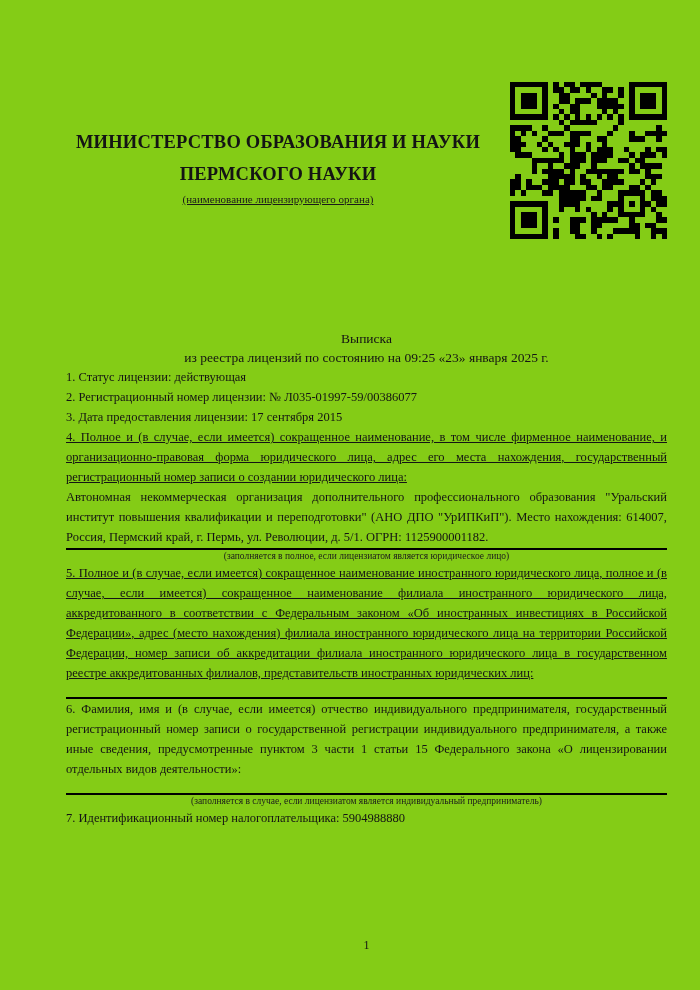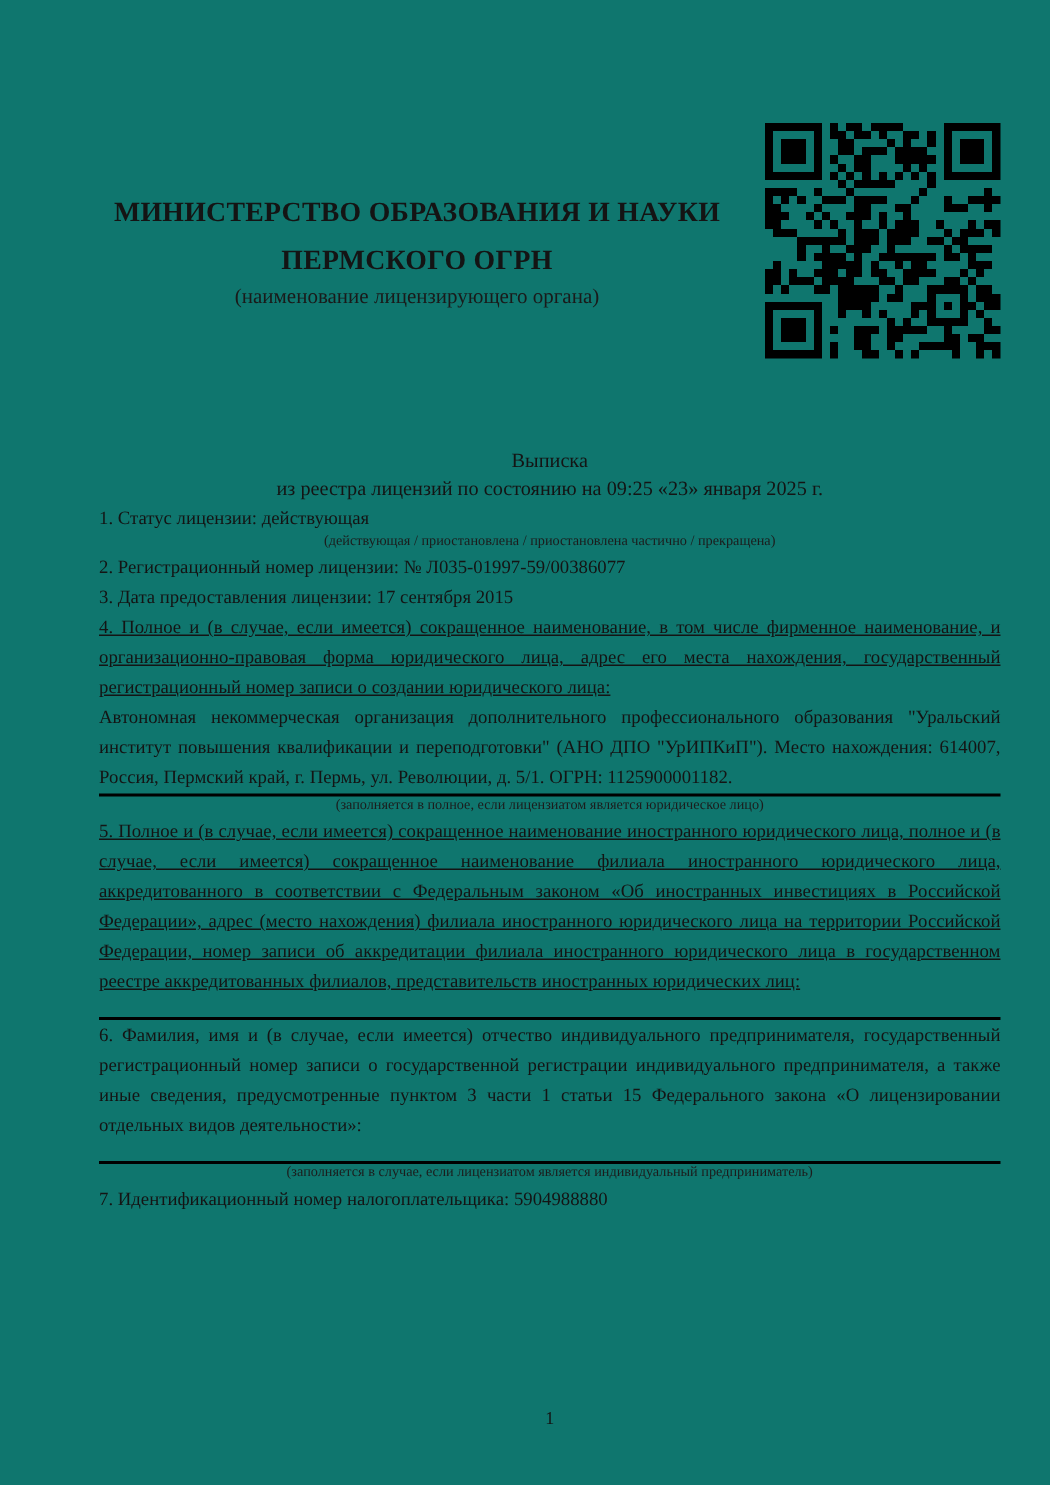--- a/index.html
+++ b/index.html
@@ -1,28 +1,28 @@
 <!DOCTYPE html>
 <html lang="ru"><head>
 <meta charset="utf-8">
 <style>
   html,body { margin:0; padding:0; background:#ffffff; }
   .page {
     width:700px; height:990px; position:relative; box-sizing:border-box;
-    padding:82px 33px 0 66px; background:#0f766e; overflow:hidden;
+    padding:82px 33px 0 66px; background:#84cc16; overflow:hidden;
     font-family:"Liberation Serif","DejaVu Serif",serif;
     font-size:12.5px; line-height:20px; color:#141414;
   }
   .header { display:flex; justify-content:space-between; align-items:flex-start; }
   .ministry { width:424px; text-align:center; padding-top:44px; }
   .ministry-name { font-size:18.5px; font-weight:700; line-height:32px; letter-spacing:.2px; }
-  .ministry-note { font-size:14px; line-height:12px; margin-top:3px; color:#1a1a1a; }
+  .ministry-note { font-size:11px; line-height:12px; margin-top:3px; color:#1a1a1a;text-decoration:underline; }
   .qr { width:157px; height:157px; flex:none; }
   .qr rect { fill:#000; }
-  .doc-title { margin-top:58px; text-align:center; font-size:13.5px; line-height:19px; }
+  .doc-title { margin-top:90px; text-align:center; font-size:13.5px; line-height:19px; }
   p.item { margin:0; }
   .just { text-align:justify; text-justify:inter-word; }
   .note { font-size:9.5px; line-height:13px; text-align:center; color:#1c1c1c; }
   .mt31 { margin-top:31px; } .mt20 { margin-top:20px; } .mt14 { margin-top:14px; }
   .mt12 { margin-top:12px;text-decoration:underline; } .mt10 { margin-top:10px; } .mt13 { margin-top:13px; }
   .value-rule { border-bottom:2px solid #000; margin-top:1px; }
   .blank-field { height:14px; border-bottom:2px solid #000; }
   .page-number {
     position:absolute; bottom:38px; left:66px; right:33px;
     text-align:center; font-size:12px; line-height:14px;
@@ -30,21 +30,21 @@
 </style>
 </head>
 <body>
 
 <div class="page">
 
   <div class="header">
     <div class="ministry">
       <div class="ministry-name">
         <div>МИНИСТЕРСТВО ОБРАЗОВАНИЯ И НАУКИ</div>
-        <div>ПЕРМСКОГО ОГРН</div>
+        <div>ПЕРМСКОГО НАУКИ</div>
       </div>
       <div class="ministry-note">(наименование лицензирующего органа)</div>
     </div>
     <svg id="qr" class="qr" xmlns="http://www.w3.org/2000/svg" shape-rendering="crispEdges" viewBox="0 0 29 29">
         <rect x="0" y="0" width="1" height="1"></rect>
         <rect x="1" y="0" width="1" height="1"></rect>
         <rect x="2" y="0" width="1" height="1"></rect>
         <rect x="3" y="0" width="1" height="1"></rect>
         <rect x="4" y="0" width="1" height="1"></rect>
         <rect x="5" y="0" width="1" height="1"></rect>
@@ -457,21 +457,20 @@
         <rect x="28" y="28" width="1" height="1"></rect>
       </svg>
   </div>
 
   <div class="doc-title">
     <div>Выписка</div>
     <div>из реестра лицензий по состоянию на 09:25 «23» января 2025 г.</div>
   </div>
 
   <p class="item mt31">1. Статус лицензии: действующая</p>
-  <div class="note">(действующая / приостановлена / приостановлена частично / прекращена)</div>
 
   <p class="item mt20">2. Регистрационный номер лицензии: № Л035-01997-59/00386077</p>
 
   <p class="item mt14">3. Дата предоставления лицензии: 17 сентября 2015</p>
 
   <p class="item just mt12">4. Полное и (в случае, если имеется) сокращенное наименование, в том числе фирменное наименование, и организационно-правовая форма юридического лица, адрес его места нахождения, государственный регистрационный номер записи о создании юридического лица:</p>
   <p class="item just">Автономная некоммерческая организация дополнительного профессионального образования "Уральский институт повышения квалификации и переподготовки" (АНО ДПО "УрИПКиП"). Место нахождения: 614007, Россия, Пермский край, г. Пермь, ул. Революции, д. 5/1. ОГРН: 1125900001182.</p>
   <div class="value-rule"></div>
   <div class="note">(заполняется в полное, если лицензиатом является юридическое лицо)</div>
 

